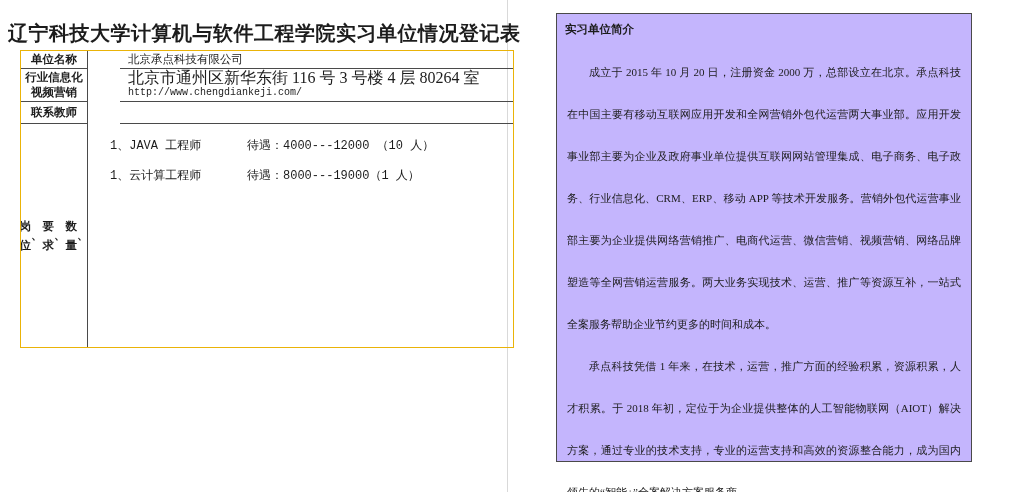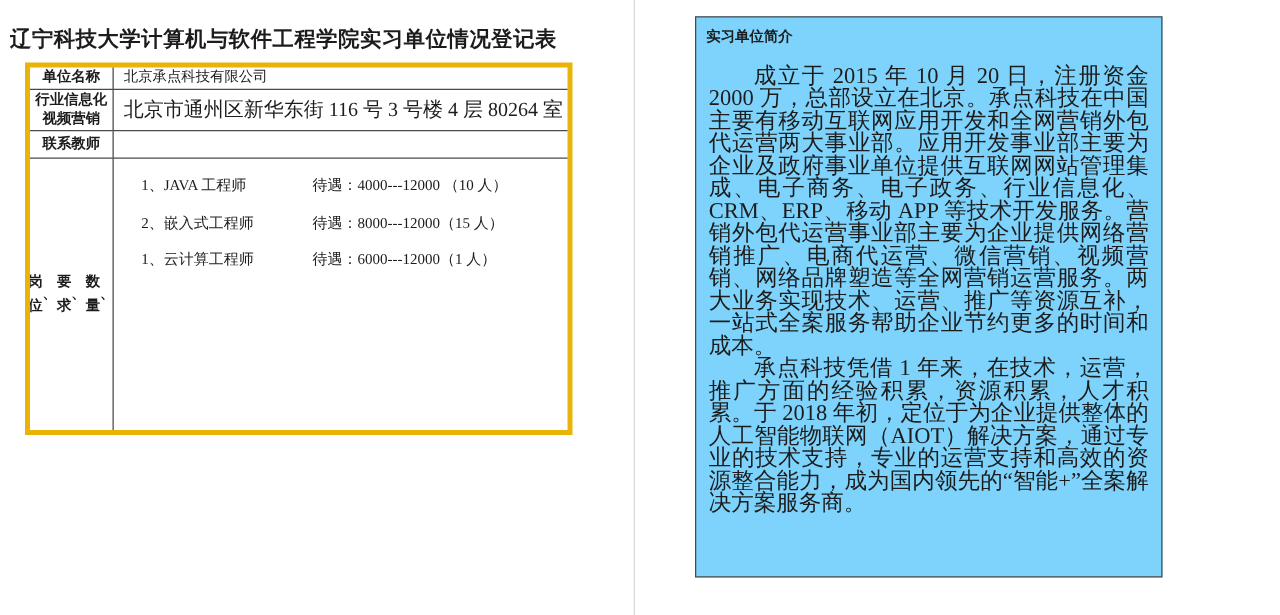--- a/index.html
+++ b/index.html
@@ -17,81 +17,81 @@
     overflow: hidden;
   }
   .page-divider {
     position: absolute; left: 507px; top: 0;
     width: 1px; height: 492px;
     background: #d9d9d9;
   }
   
   .doc-title {
     position: absolute; left: 8px; top: 20px;
-    font-size: 17px; font-weight: bold;
+    font-size: 20px; font-weight: bold;
     letter-spacing: 0.5px; white-space: nowrap; text-align: right;
   }
   .form-table {
     position: absolute; left: 20px; top: 50px;
-    width: 438px; height: 298px;
-    border: 4px solid #eab308;
+    width: 494px; height: 298px;
+    border: 1px solid #eab308;
     display: grid;
     grid-template-columns: 67px 1fr;
     grid-template-rows: 18px 33px 22px 1fr;
   }
   .cell {
     border-right: 1px solid #4a4a4a;
     border-bottom: 1px solid #4a4a4a;
     overflow: hidden;
   }
   .cell.col2 { border-right: none; }
   .cell.rowlast { border-bottom: none; }
   .label-cell {
     display: flex; flex-direction: column;
     align-items: center; justify-content: center;
     font-weight: bold; font-size: 11.5px;
     text-align: center; line-height: 15px;
   }
   .value-cell {
     display: flex; flex-direction: column; justify-content: center;
-    font-size: 11.5px; padding-left: 8px;
+    font-size: 11.5px; padding-left: 8px; margin-left: 32px;
   }
   .value-line { line-height: 15px; }
   .url-line {
     font-family: "Liberation Mono", monospace;
     font-size: 10px; line-height: 16px; color: #222;
   }
   .jobs-label {
     display: flex; 
     align-items: center; justify-content: center;
     font-weight: bold; font-size: 11.5px; line-height: 19px;
   }
-  .jobs-cell { padding-top: 7px; }
+  .jobs-cell { padding-top: 7px; font-family: Liberation Mono, monospace; }
   .job-row {
     display: flex; align-items: center;
     height: 29.5px; padding-left: 22px;
     font-size: 12px; white-space: nowrap;
   }
   .job-title { width: 137px; flex: 0 0 137px; }
   
   .intro-box {
     position: absolute; left: 556px; top: 13px;
-    width: 374px; height: 449px;
+    width: 416px; height: 449px;
     border: 1px solid #4a4a4a;
-    background: #7dd3fc;
+    background: #c4b5fd;
   }
   .intro-heading {
     font-size: 11.5px; font-weight: bold;
     padding: 8px 8px 0 8px;
   }
   .intro-body { margin: 14px 10px 0 10px; }
   .intro-body p {
     margin: 0;
-    font-size: 18px;
-    line-height: 18px;
+    font-size: 11px;
+    line-height: 42px;
     text-align: justify;
     text-indent: 2em;
   }
 </style>
 </head>
 <body>
 
 <div class="canvas">
 
   <div class="page-divider"></div>
@@ -105,20 +105,21 @@
       <div class="cell col2 value-cell">
         <span class="value-line">北京承点科技有限公司</span>
       </div>
 
       <div class="cell label-cell">
         <span>行业信息化</span>
         <span>视频营销</span>
       </div>
       <div class="cell col2 value-cell">
         <span class="value-line" style="font-size:16px;">北京市通州区新华东街 116 号 3 号楼 4 层 80264 室</span>
+        <span class="url-line">http://www.chengdiankeji.com/</span>
       </div>
 
       <div class="cell label-cell">联系教师</div>
       <div class="cell col2 value-cell">
         <span class="value-line"></span>
       </div>
 
       <div class="cell rowlast jobs-label">
         <span>实习</span>
         <span>岗位</span>
@@ -128,26 +129,22 @@
         <span>数量</span>
         <span>、</span>
         <span>待遇</span>
       </div>
       <div class="cell col2 rowlast jobs-cell">
         <div class="job-row">
           <span class="job-title">1、JAVA 工程师</span>
           <span class="job-salary">待遇：4000---12000 （10 人）</span>
         </div>
         <div class="job-row">
-          <span class="job-title">2、嵌入式工程师</span>
-          <span class="job-salary">待遇：8000---12000（15 人）</span>
-        </div>
-        <div class="job-row">
           <span class="job-title">1、云计算工程师</span>
-          <span class="job-salary">待遇：6000---12000（1 人）</span>
+          <span class="job-salary">待遇：8000---19000（1 人）</span>
         </div>
       </div>
 
     </div>
   </div>
 
   <div>
     <div class="intro-box">
       <div class="intro-heading">实习单位简介</div>
       <div class="intro-body">

